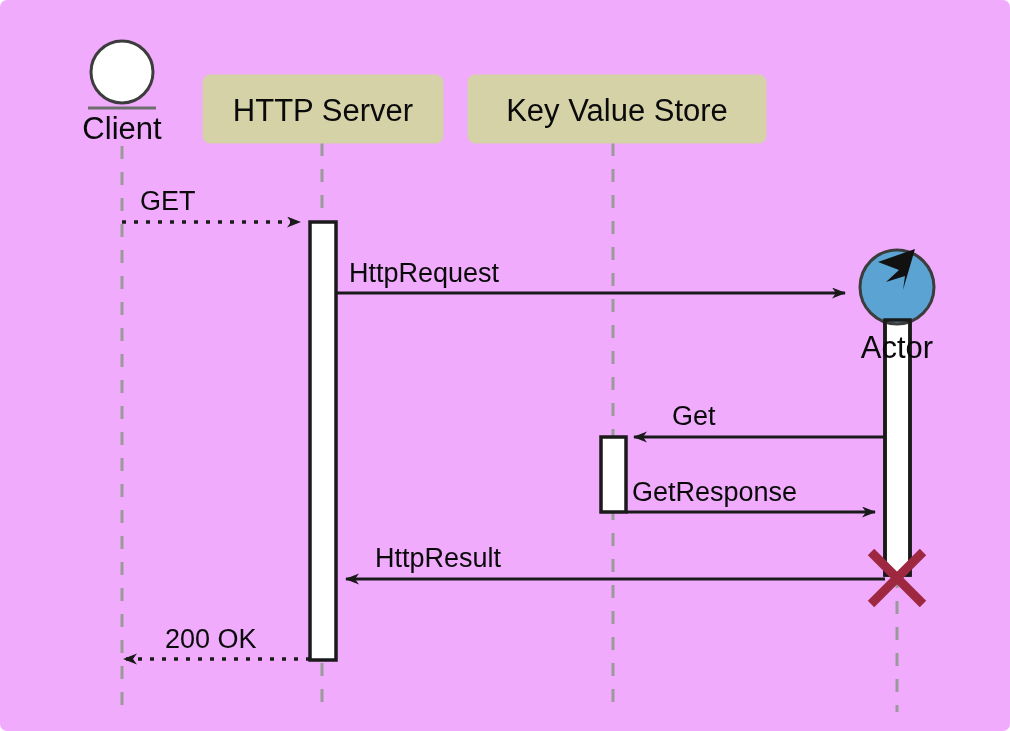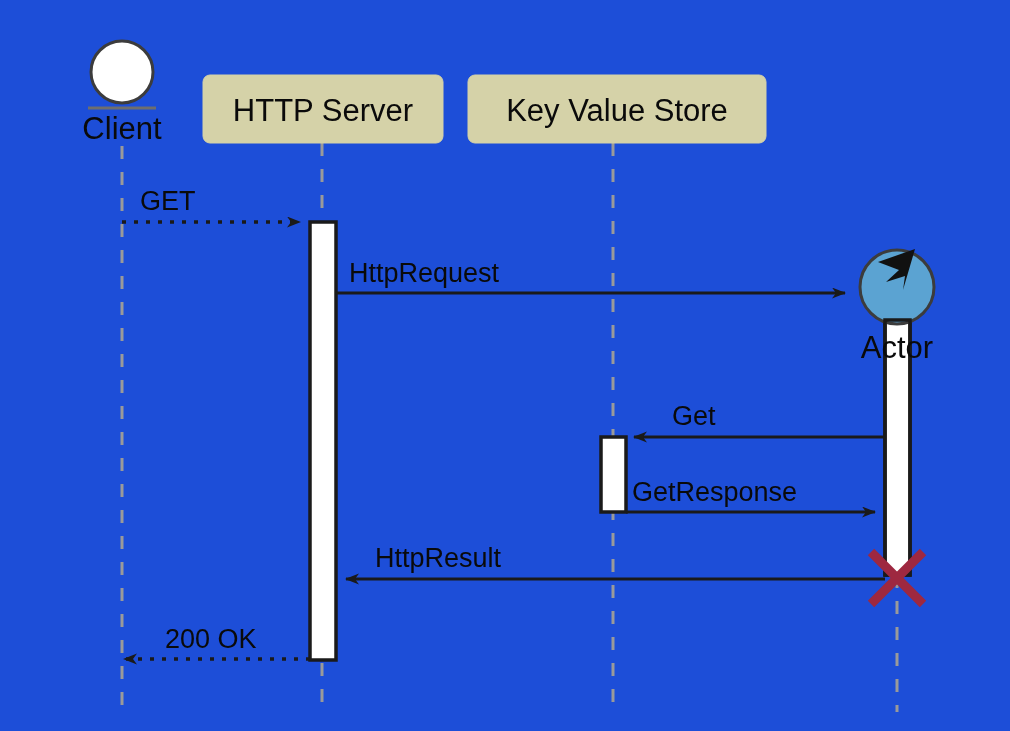--- a/index.html
+++ b/index.html
@@ -8,22 +8,23 @@
     padding: 0;
     background: #ffffff;
   }
   body {
     font-family: "Liberation Sans", sans-serif;
   }
   #diagram-root {
     position: relative;
     width: 1010px;
     height: 731px;
-    background: #1d4ed8;
+    background: #f0abfc;
     overflow: hidden;
+    border-radius: 7px;
   }
   #seq-svg {
     position: absolute;
     left: 0;
     top: 0;
     width: 1010px;
     height: 731px;
   }
   .lifeline-label {
     font-family: "Liberation Sans", sans-serif;

